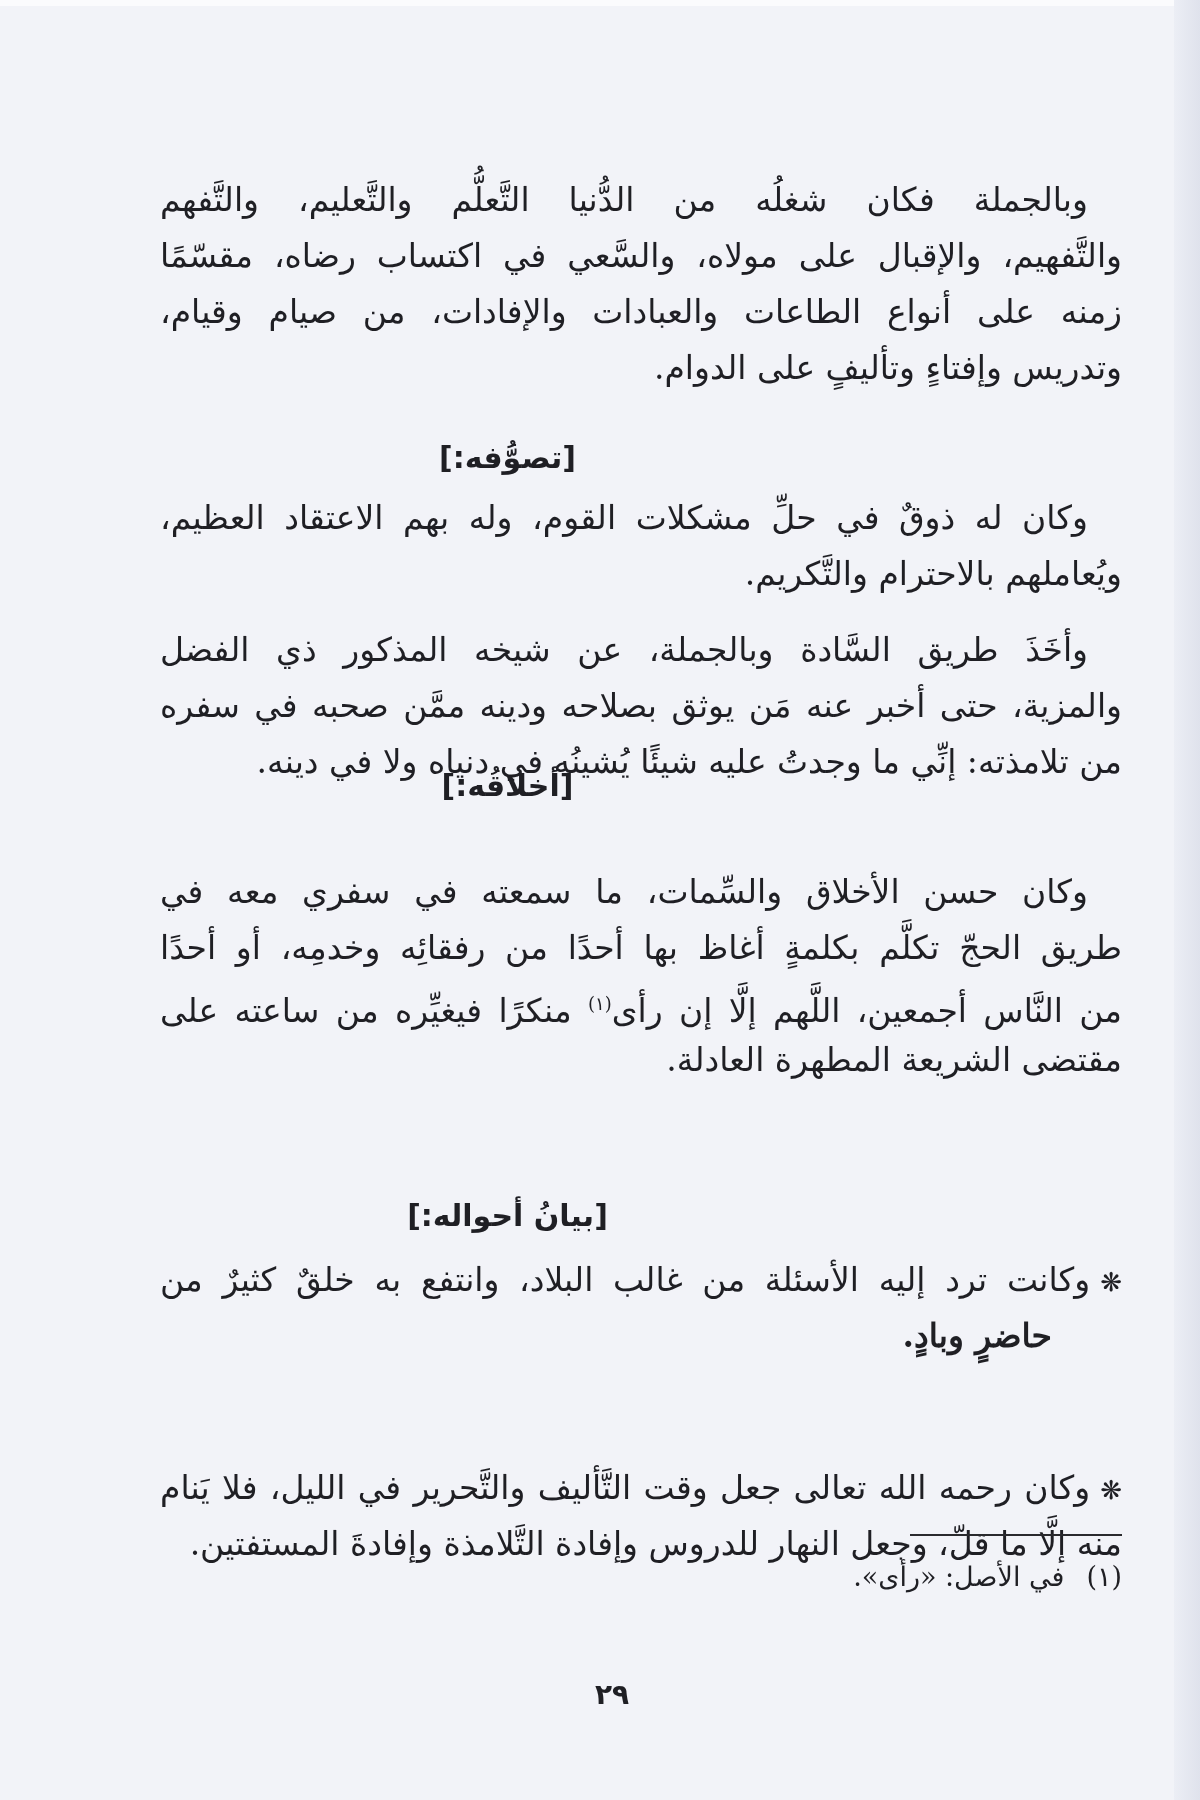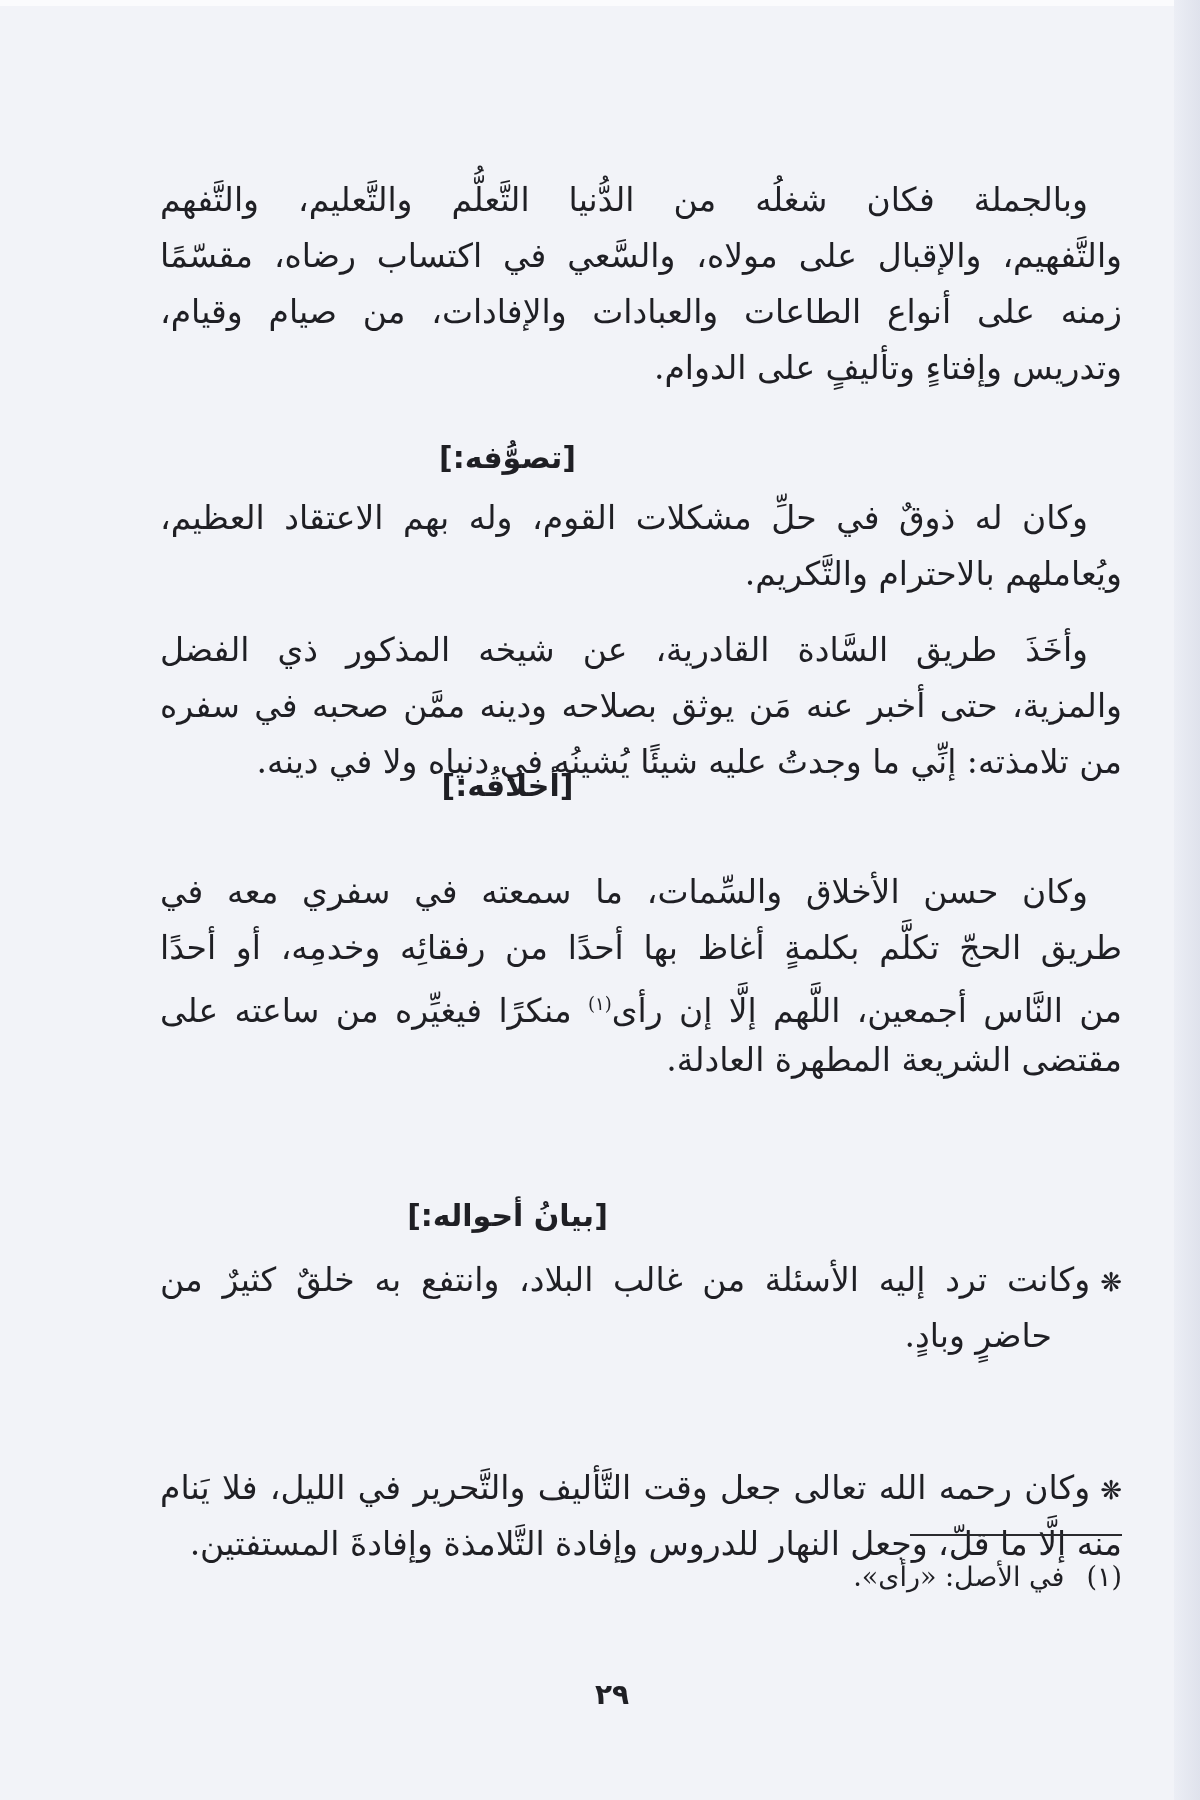--- a/index.html
+++ b/index.html
@@ -24,21 +24,21 @@
       font-size: 33px; line-height: 56px;
     }
     .line { display: block; white-space: nowrap; height: 56px; text-align: justify; text-align-last: justify; }
     .line.last { text-align-last: right; }
     .heading {
       position: absolute; left: 0; width: 1015px; text-align: center;
       direction: rtl; font-family: "DejaVu Sans", "Liberation Sans", sans-serif;
       font-weight: bold; font-size: 30px;
     }
     .bullet-star { font-family: "DejaVu Sans", sans-serif; font-size: 26px; margin-left: 10px; }
-    .indent { padding-right: 70px; }
+    .indent { padding-right: 70px; font-weight: bold; }
     .first-indent { padding-right: 34px; }
     .footnote-rule {
       position: absolute; left: 910px; width: 212px; top: 1534px;
       border-top: 2px solid #2a2a2e;
     }
     .footnote {
       position: absolute; left: 160px; width: 962px; top: 1557px;
       direction: rtl; text-align: right; font-size: 27px; line-height: 40px;
     }
     .fn-num { margin-left: 22px; }
@@ -62,21 +62,21 @@
 </div>
 
 <div class="heading" style="top:440px;">[تصوُّفه:]</div>
 
 <div class="text-block" style="top:490px;">
   <span class="line first-indent">وكان له ذوقٌ في حلِّ مشكلات القوم، وله بهم الاعتقاد العظيم،</span>
   <span class="line last">ويُعاملهم بالاحترام والتَّكريم.</span>
 </div>
 
 <div class="text-block" style="top:622px;">
-  <span class="line first-indent">وأخَذَ طريق السَّادة القادرية، عن شيخه المذكور ذي الفضل</span>
+  <span class="line first-indent">وأخَذَ طريق السَّادة وبالجملة، عن شيخه المذكور ذي الفضل</span>
   <span class="line">والمزية، حتى أخبر عنه مَن يوثق بصلاحه ودينه ممَّن صحبه في سفره</span>
   <span class="line last">من تلامذته: إنِّي ما وجدتُ عليه شيئًا يُشينُه في دنياه ولا في دينه.</span>
 </div>
 
 <div class="heading" style="top:768px;">[أخلاقُه:]</div>
 
 <div class="text-block" style="top:864px;">
   <span class="line first-indent">وكان حسن الأخلاق والسِّمات، ما سمعته في سفري معه في</span>
   <span class="line">طريق الحجّ تكلَّم بكلمةٍ أغاظ بها أحدًا من رفقائِه وخدمِه، أو أحدًا</span>
   <span class="line"><span>من النَّاس أجمعين، اللَّهم إلَّا إن رأى</span><sup>(١)</sup> <span>منكرًا فيغيِّره من ساعته على</span></span>

